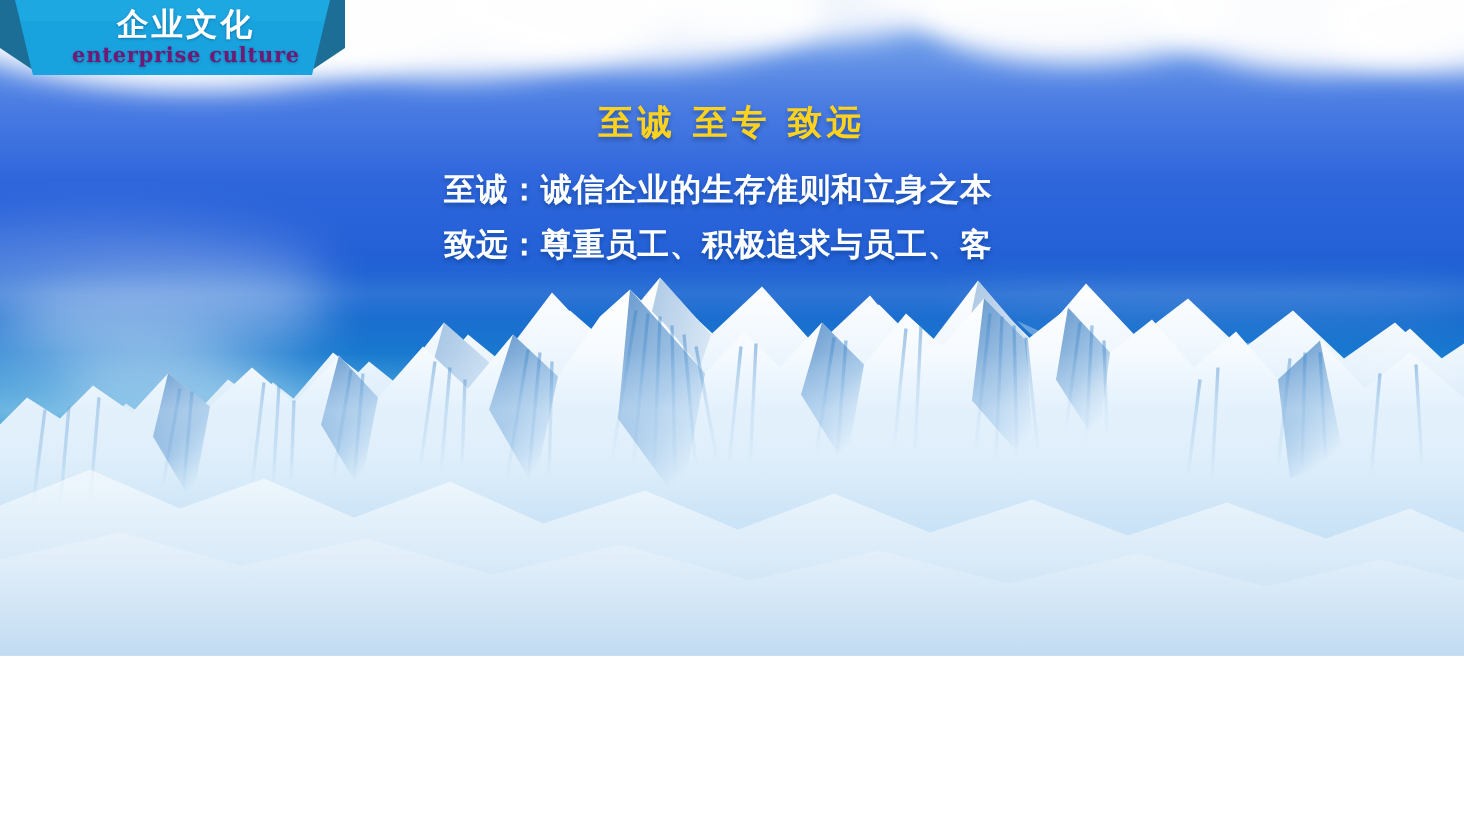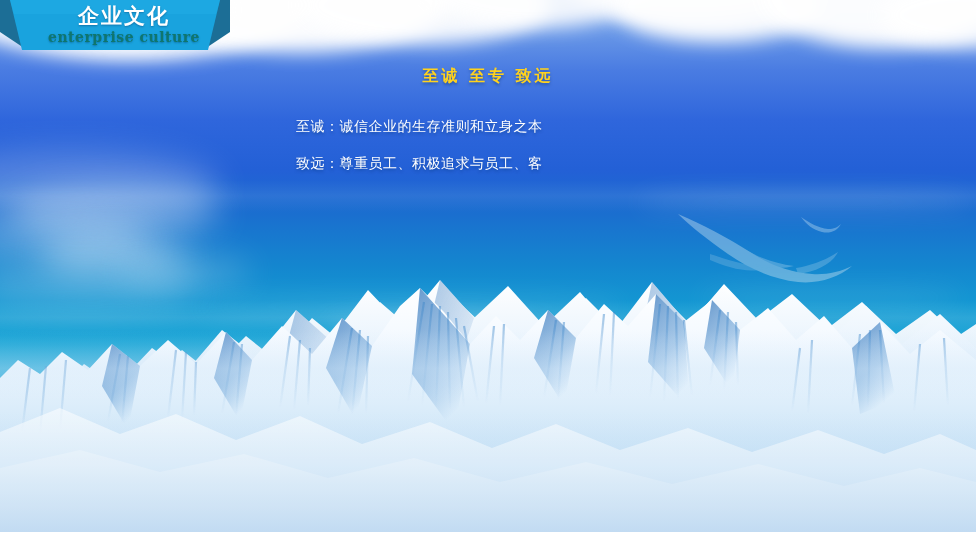--- a/index.html
+++ b/index.html
@@ -4,21 +4,21 @@
 <title>enterprise culture banner</title>
 <style>
   html, body {
     margin: 0;
     padding: 0;
     background: #ffffff;
   }
   #stage {
     position: relative;
     width: 976px;
-    height: 532px;
+    height: 437px;
     overflow: hidden;
     font-family: "DejaVu Sans", "Liberation Sans", sans-serif;
     user-select: none;
   }
 
   
   .sky {
     position: absolute;
     inset: 0;
     background:
@@ -140,52 +140,52 @@
   }
   #ribbon .rib-cn {
     color: #ffffff;
     font-size: 21px;
     font-weight: bold;
     letter-spacing: 2px;
     text-shadow: 0 1px 2px rgba(0,60,110,.45);
     margin-bottom: 3px;
   }
   #ribbon .rib-en {
-    color: #0f766e;
+    color: #701a75;
     font-family: "DejaVu Serif", "Liberation Serif", serif;
     font-size: 14px;
     font-weight: bold;
     letter-spacing: .5px;
     text-shadow: 0 1px 2px rgba(0,60,110,.45);
   }
 
   
   #headline {
     position: absolute;
     left: 0;
     top: 66px;
     width: 976px;
     text-align: center;
     color: #ffd21e;
-    font-size: 16px;
+    font-size: 23px;
     font-weight: bold;
     letter-spacing: 3px;
     text-shadow: 0 2px 3px rgba(0,40,90,.40);
     white-space: pre;
   }
   #body-text {
     position: absolute;
     left: 296px;
     top: 108px;
     width: 400px;
   }
   #body-text .line {
     color: #ffffff;
-    font-size: 14px;
-    font-weight: normal;
+    font-size: 21px;
+    font-weight: bold;
     letter-spacing: .5px;
     line-height: 37px;
     text-shadow: 0 2px 3px rgba(0,50,110,.45);
     white-space: pre;
   }
 </style>
 </head>
 <body>
 
 <div id="stage">

